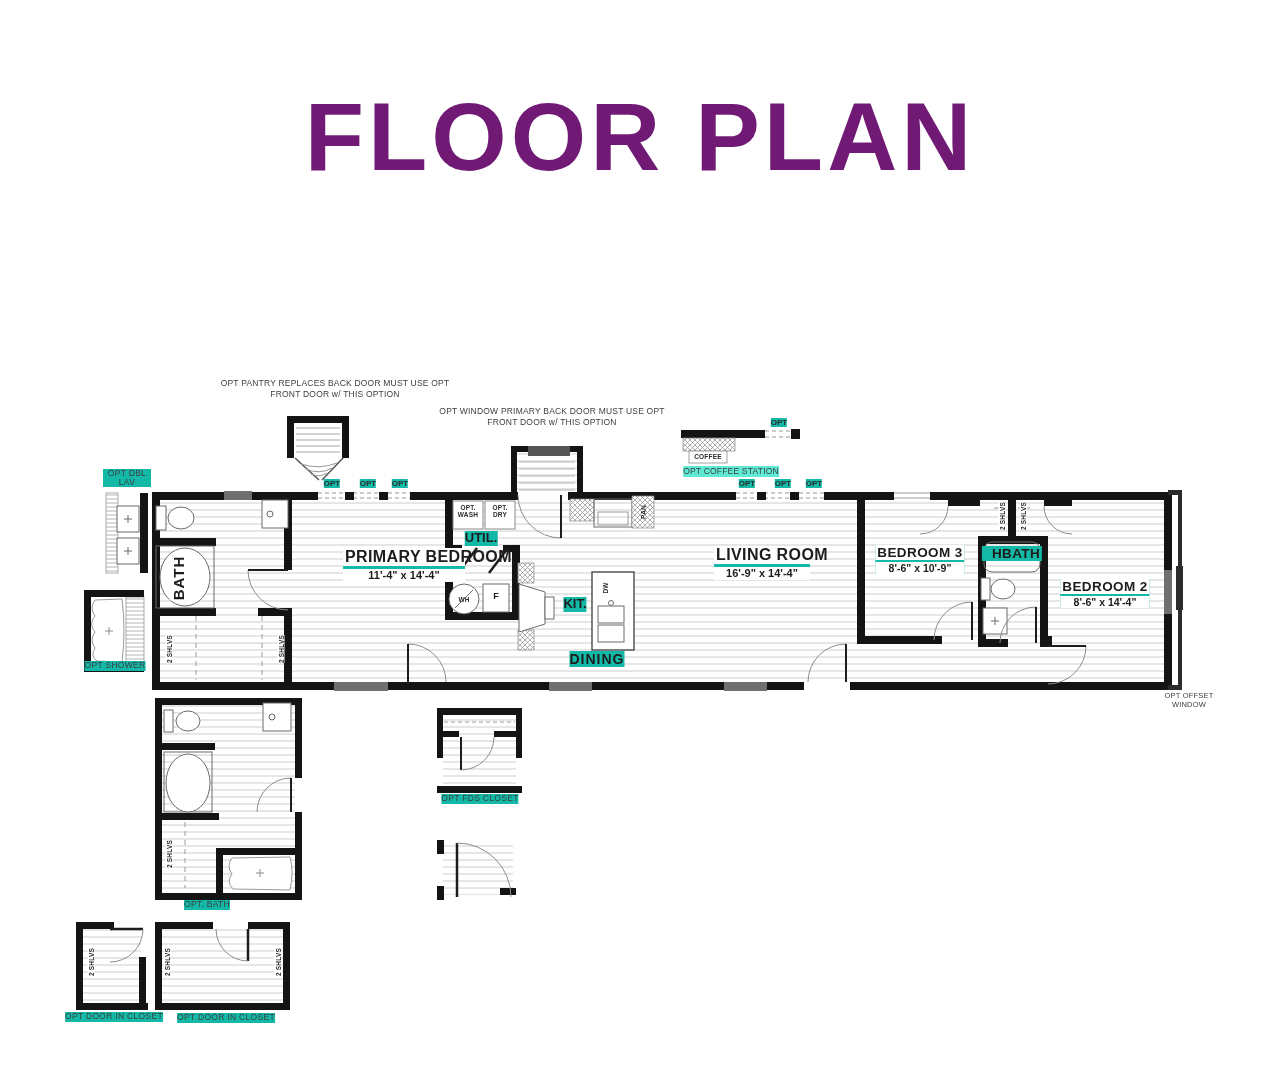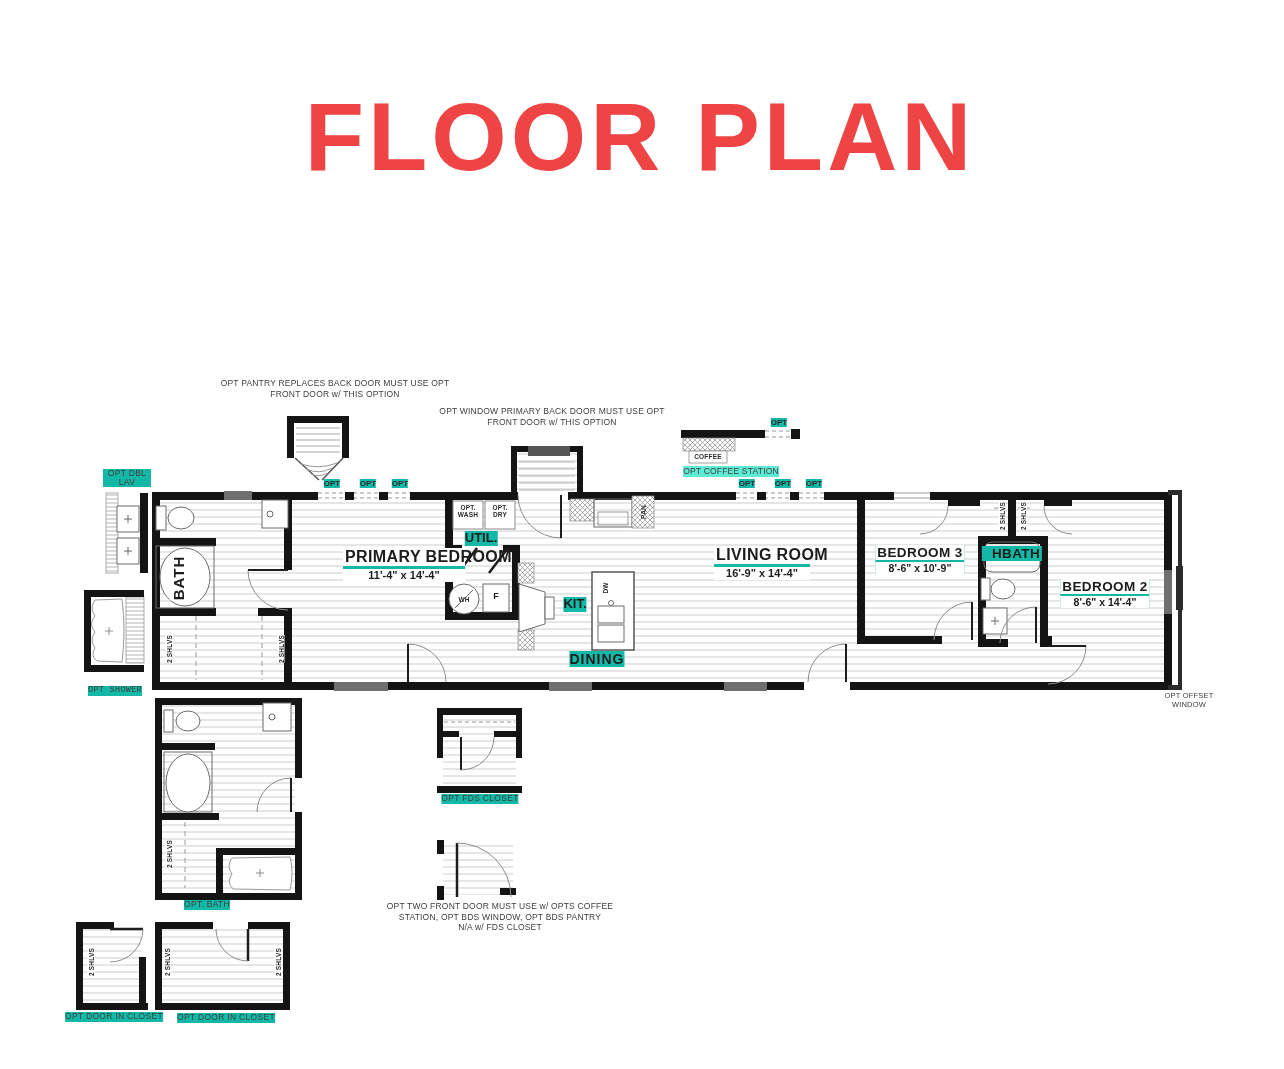--- a/index.html
+++ b/index.html
@@ -1,20 +1,20 @@
 <!DOCTYPE html>
 <html><head>
 <meta charset="utf-8">
 <style>
   html,body{margin:0;padding:0;background:#fff;}
   #canvas{position:relative;width:1284px;height:1069px;background:#fff;overflow:hidden;
           font-family:"Liberation Sans",sans-serif;color:#1c1c1c;}
   #plan-svg{position:absolute;left:0;top:0;}
   .title{position:absolute;left:640px;top:88px;transform:translateX(-50%);
-         font-size:97px;font-weight:bold;letter-spacing:4px;color:#ef4444;white-space:nowrap;line-height:1;}
+         font-size:97px;font-weight:bold;letter-spacing:4px;color:#701a75;white-space:nowrap;line-height:1;}
   .lbl{position:absolute;transform:translateX(-50%);text-align:center;white-space:nowrap;background:#14b8a6;line-height:1.15;}
   .lbl-wrap{white-space:normal;}
   .lbl-v{position:absolute;transform:translate(-50%,-50%) rotate(-90deg);white-space:nowrap;background:#fff;}
   .note{font-size:8.5px;color:#3d3d3d;line-height:10.5px;letter-spacing:0.2px;background:transparent;}
   .tiny{font-size:8px;font-weight:600;color:#2b2b2b;}
   .xtiny{font-size:6.5px;font-weight:600;color:#2b2b2b;letter-spacing:0.2px;}
   .room-name{font-weight:900;font-size:16px;letter-spacing:0.4px;line-height:18px;background:#fff;padding:0 2px;}
   .room-dims{font-weight:700;font-size:11px;margin-top:3px;background:#fff;padding:0 2px;}
   .room-sm .room-name{font-size:13.5px;line-height:15px;}
   .room-sm .room-dims{font-size:10.5px;margin-top:2px;}
@@ -341,25 +341,20 @@
   </svg>
 
   <div class="lbl note" style="left:327px;top:378px;margin-left:8px;">
     <div>OPT PANTRY REPLACES BACK DOOR MUST USE OPT</div>
       <div>FRONT DOOR w/ THIS OPTION</div>
   </div>
   <div class="lbl note" style="left:552px;top:406px;">
     <div>OPT WINDOW PRIMARY BACK DOOR MUST USE OPT</div>
       <div>FRONT DOOR w/ THIS OPTION</div>
   </div>
-  <div class="lbl note" style="left:500px;top:901px;">
-    <div>OPT TWO FRONT DOOR MUST USE w/ OPTS COFFEE</div>
-      <div>STATION, OPT BDS WINDOW, OPT BDS PANTRY</div>
-      <div>N/A w/ FDS CLOSET</div>
-  </div>
   <div class="lbl note" style="left:1189px;top:691px;line-height:9px;font-size:7.5px;">
     <div>OPT OFFSET</div>
       <div>WINDOW</div>
   </div>
   <div class="lbl note" style="left:731px;top:466px;background:#5eead4;">OPT COFFEE STATION</div>
 
   <div class="lbl tiny" style="left:332px;top:479px;">OPT</div>
   <div class="lbl tiny" style="left:368px;top:479px;">OPT</div>
   <div class="lbl tiny" style="left:400px;top:479px;">OPT</div>
   <div class="lbl tiny" style="left:747px;top:479px;">OPT</div>
@@ -402,19 +397,19 @@
   <div class="lbl-v xtiny" style="left:169px;top:649px;">2 SHLVS</div>
   <div class="lbl-v xtiny" style="left:281px;top:649px;">2 SHLVS</div>
   <div class="lbl-v xtiny" style="left:1002px;top:516px;">2 SHLVS</div>
   <div class="lbl-v xtiny" style="left:1023px;top:516px;">2 SHLVS</div>
   <div class="lbl-v xtiny" style="left:169px;top:854px;">2 SHLVS</div>
   <div class="lbl-v xtiny" style="left:91px;top:962px;">2 SHLVS</div>
   <div class="lbl-v xtiny" style="left:167px;top:962px;">2 SHLVS</div>
   <div class="lbl-v xtiny" style="left:278px;top:962px;">2 SHLVS</div>
 
   <div class="lbl detail-cap lbl-wrap" style="left:127px;top:469px;width:48px;line-height:9px;">OPT DBL LAV</div>
-  <div class="lbl detail-cap" style="left:115px;top:686px;font-family:Liberation Mono, monospace;">OPT SHOWER</div>
+  <div class="lbl detail-cap" style="left:115px;top:661px;">OPT SHOWER</div>
   <div class="lbl detail-cap" style="left:207px;top:900px;">OPT. BATH</div>
   <div class="lbl detail-cap" style="left:114px;top:1012px;">OPT DOOR IN CLOSET</div>
   <div class="lbl detail-cap" style="left:226px;top:1013px;">OPT DOOR IN CLOSET</div>
   <div class="lbl detail-cap" style="left:480px;top:794px;text-align:right;">OPT FDS CLOSET</div>
 
 </div>
 
 </body></html>

